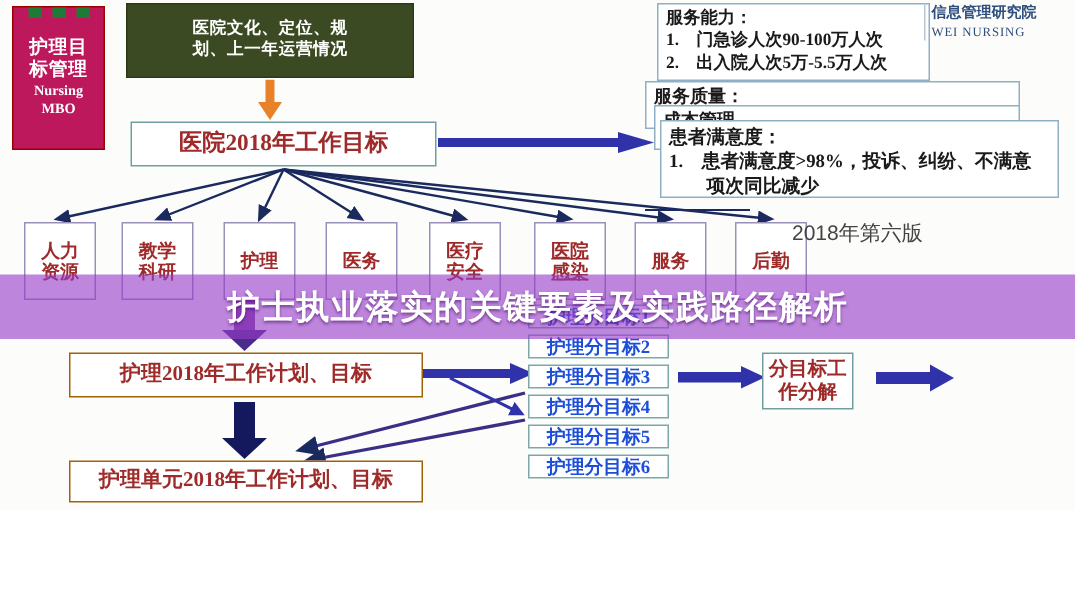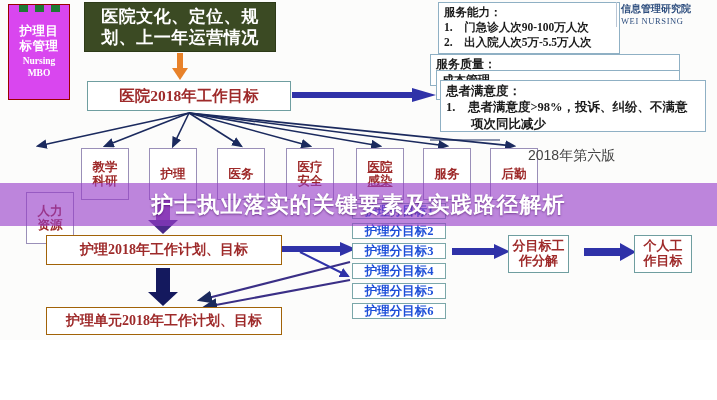--- a/index.html
+++ b/index.html
@@ -39,21 +39,21 @@
     color: #9e2a2a;
     font-weight: bold;
     white-space: pre-line;
   }
 
   
   #mbo-card {
     position: absolute;
     left: 8px; top: 4px;
     width: 62px; height: 96px;
-    background: #d946ef;
+    background: #be185d;
     border: 1px solid #9b0000;
     box-sizing: border-box;
     display: flex;
     flex-direction: column;
     align-items: center;
     justify-content: center;
     color: #ffffff;
     gap: 1px;
   }
   #mbo-card .cn {
@@ -81,21 +81,21 @@
   
   #green-header {
     position: absolute;
     left: 84px; top: 2px;
     width: 192px; height: 50px;
     background: #3b4a23;
     border: 1px solid #2d3a18;
     box-sizing: border-box;
     display: flex; align-items: center; justify-content: center;
     color: #ffffff;
-    font-size: 17px;
+    font-size: 11px;
     font-weight: bold;
     line-height: 1.25;
     white-space: pre-line;
     text-align: center;
     letter-spacing: .5px;
   }
 
   
   #orange-arrow {
     position: absolute;
@@ -313,21 +313,21 @@
     <div id="green-header">医院文化、定位、规
 划、上一年运营情况</div>
 
     <svg id="orange-arrow" viewBox="0 0 16 27" xmlns="http://www.w3.org/2000/svg">
       <rect x="5" y="0" width="6" height="16" fill="#e8822a"></rect>
       <path d="M0,15 L16,15 L8,27 z" fill="#e8822a"></path>
     </svg>
 
     <div class="box" id="hospital-goal">医院2018年工作目标</div>
 
-    <div class="box dept" style="left:26px;margin-top:44px;">人力
+    <div class="box dept" style="left:16px;">人力
 资源</div>
     <div class="box dept" style="left:81px;">教学
 科研</div>
     <div class="box dept" style="left:149px;">护理</div>
     <div class="box dept" style="left:217px;text-align:center;">医务</div>
     <div class="box dept" style="left:286px;">医疗
 安全</div>
     <div class="box dept" style="left:356px;text-decoration:underline;">医院
 感染</div>
     <div class="box dept" style="left:423px;">服务</div>
@@ -352,22 +352,20 @@
 
     <div class="box subgoal" style="top:203px;">护理分目标1</div>
     <div class="box subgoal" style="top:223px;">护理分目标2</div>
     <div class="box subgoal" style="top:243px;">护理分目标3</div>
     <div class="box subgoal" style="top:263px;text-align:right;">护理分目标4</div>
     <div class="box subgoal" style="top:283px;">护理分目标5</div>
     <div class="box subgoal" style="top:303px;">护理分目标6</div>
 
     <div class="box" id="decompose">分目标工
 作分解</div>
-    <div class="box" id="personal-goal">个人工
-作目标</div>
 
     <div id="watermark">
       <span class="wm-cn">信息管理研究院</span>
       <span class="wm-en">WEI NURSING</span>
     </div>
 
     <div id="title-banner">
       <span id="title-text">护士执业落实的关键要素及实践路径解析</span>
     </div>
 

